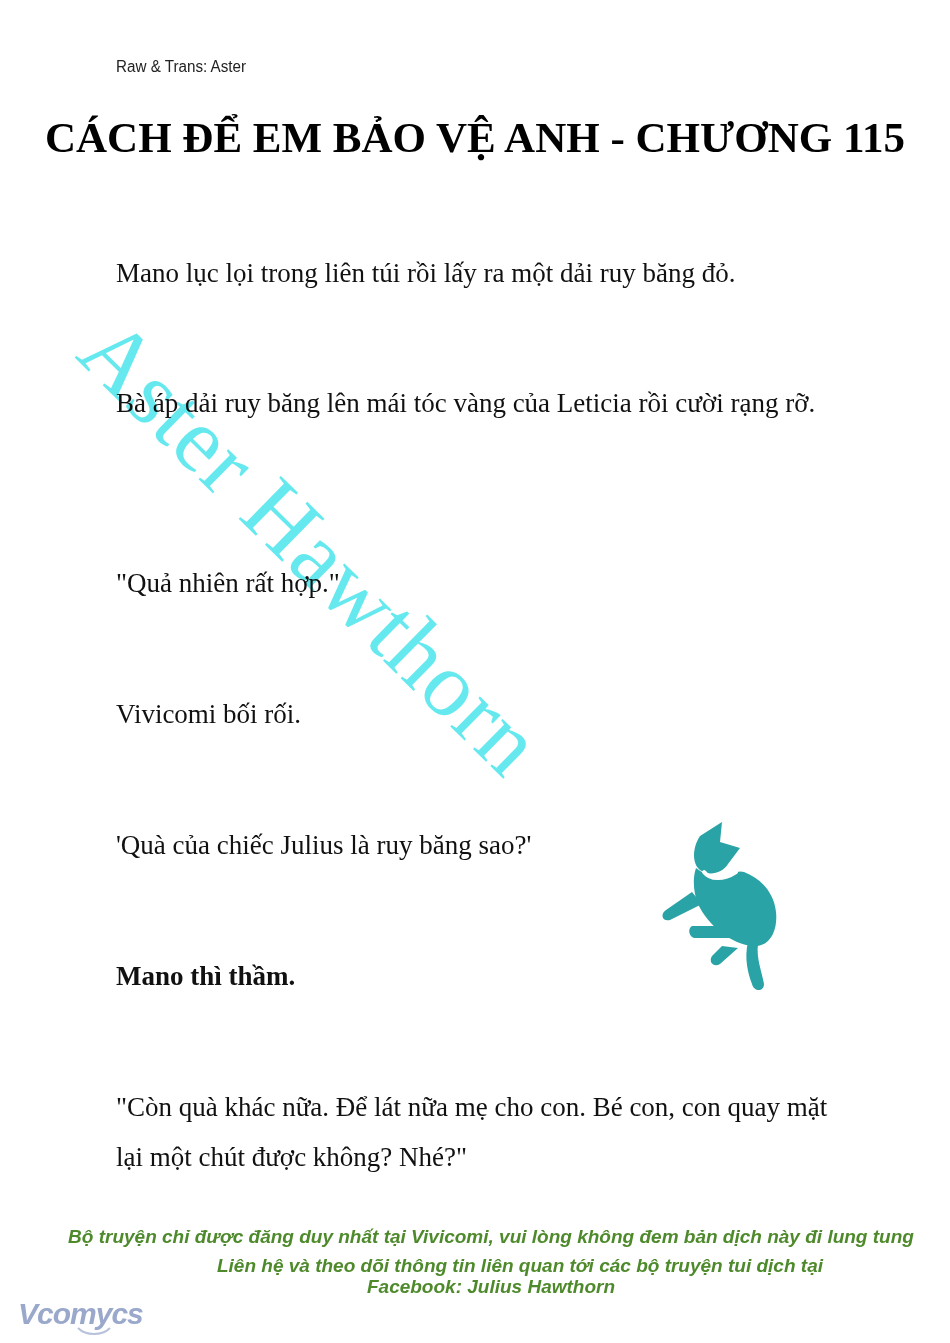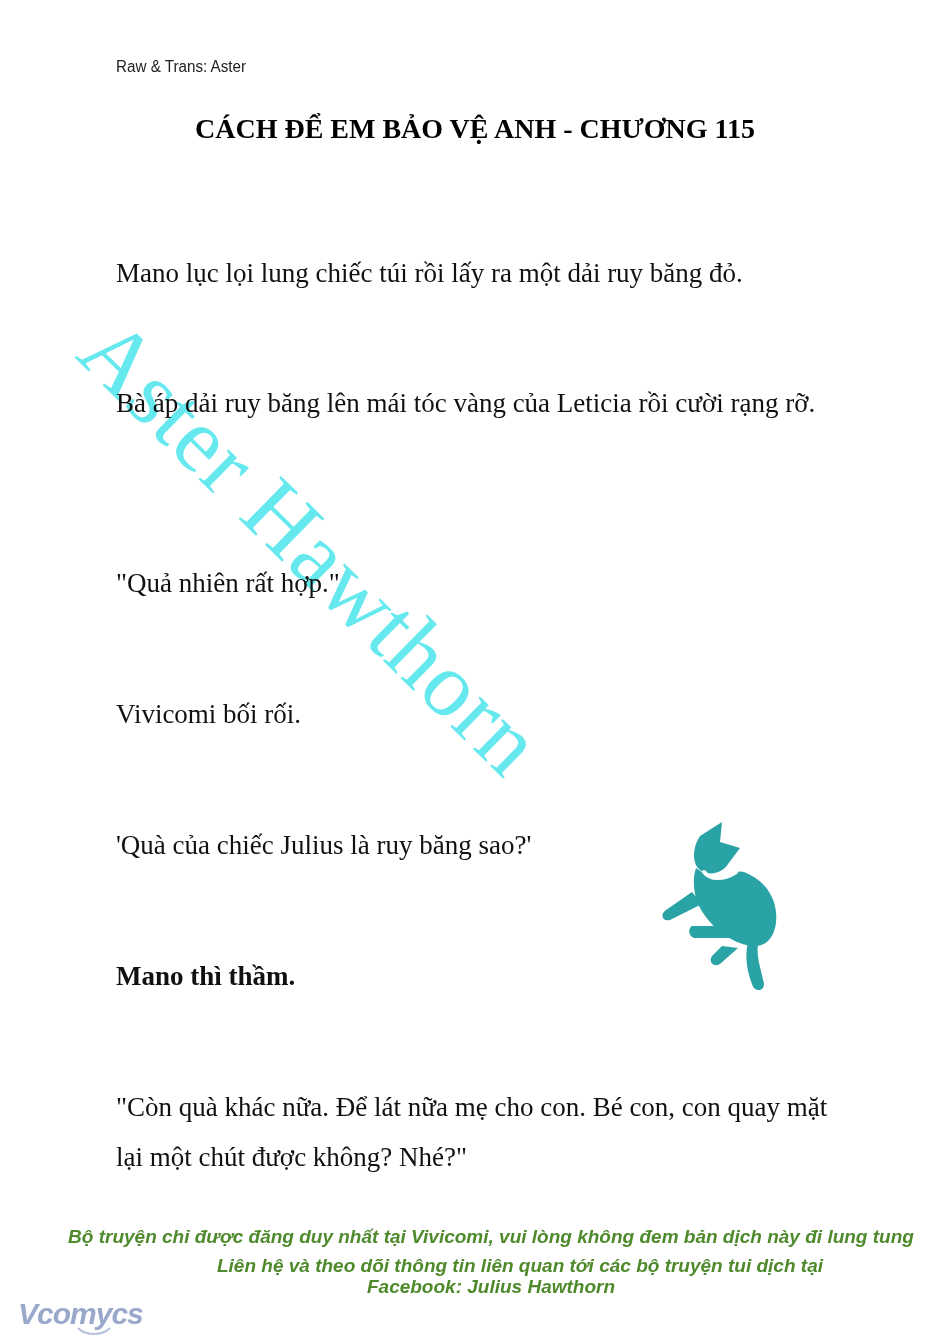--- a/index.html
+++ b/index.html
@@ -26,21 +26,21 @@
       transform-origin: left top;
     }
     .title {
       position: absolute;
       left: 0;
       width: 950px;
       top: 113px;
       text-align: center;
       font-family: "Liberation Serif", serif;
       font-weight: bold;
-      font-size: 28px;
+      font-size: 43px;
       letter-spacing: 0px;
       color: #000000;
       margin: 0;
     }
     .para {
       position: absolute;
       left: 116px;
       width: 720px;
       font-family: "Liberation Serif", serif;
       font-size: 27px;
@@ -104,21 +104,21 @@
 <body>
 
 <div>
 
   <div class="credit">Raw &amp; Trans: Aster</div>
 
   <h1 class="title">CÁCH ĐỂ EM BẢO VỆ ANH - CHƯƠNG 115</h1>
 
   <div class="watermark">Aster Hawthorn</div>
 
-  <p class="para" style="top:248px;">Mano lục lọi lung chiếc túi rồi lấy ra một dải ruy băng đỏ.</p>
+  <p class="para" style="top:248px;">Mano lục lọi trong liên túi rồi lấy ra một dải ruy băng đỏ.</p>
   <p class="para" style="top:378px;">Bà áp dải ruy băng lên mái tóc vàng của Leticia rồi cười rạng rỡ.</p>
   <p class="para" style="top:558px;">"Quả nhiên rất hợp."</p>
   <p class="para" style="top:689px;">Vivicomi bối rối.</p>
   <p class="para" style="top:820px;">'Quà của chiếc Julius là ruy băng sao?'</p>
   <p class="para" style="top:951px;font-weight:bold;">Mano thì thầm.</p>
   <p class="para" style="top:1082px;">"Còn quà khác nữa. Để lát nữa mẹ cho con. Bé con, con quay mặt lại một chút được không? Nhé?"</p>
 
   <svg class="cat" viewBox="0 0 130 190" xmlns="http://www.w3.org/2000/svg">
     <g fill="#2aa3a6">
 

